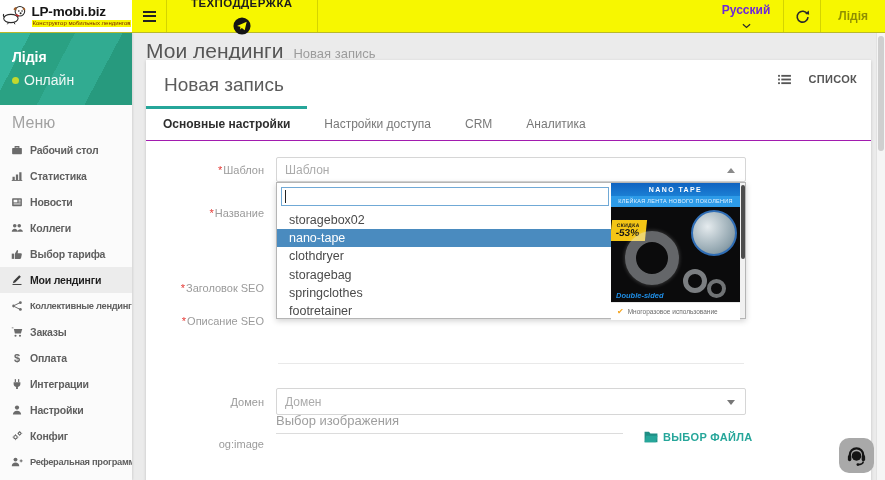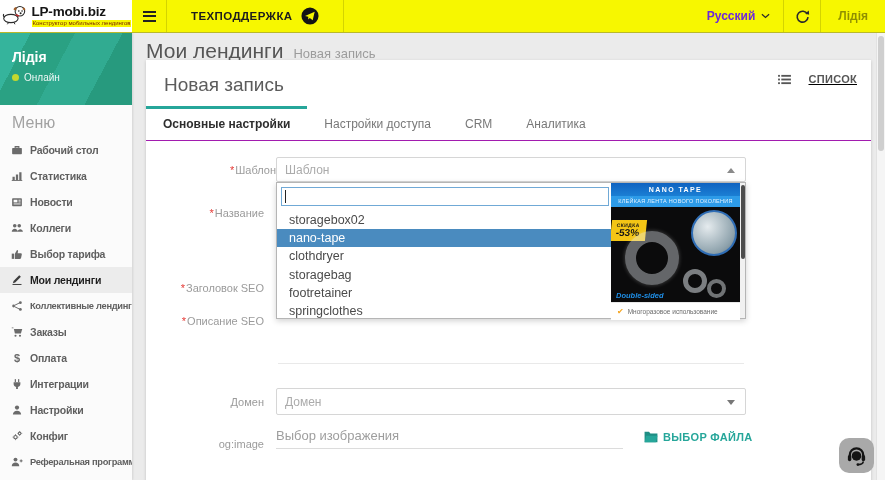--- a/index.html
+++ b/index.html
@@ -5,78 +5,78 @@
   * { margin:0; padding:0; box-sizing:border-box; }
   html,body { width:885px; height:480px; overflow:hidden; }
   body { position:relative; background:#ebebeb; font-family:"Liberation Sans", sans-serif; }
 
   
   .topbar { position:absolute; left:0; top:0; width:885px; height:33px; background:#f7f700; border-bottom:1px solid #b9b92a; display:flex; align-items:stretch; z-index:40; }
   .logo-box { width:132px; background:#fff; display:flex; align-items:center; justify-content:center; gap:4px; }
   .logo-text { display:flex; flex-direction:column; line-height:1.05; }
   .logo-title { font-size:13.5px; font-weight:bold; color:#151515; letter-spacing:-0.2px; }
   .logo-tagline { font-size:6px; color:#7a2500; background:#f7f700; padding:0 1px; margin-top:1px; white-space:nowrap; }
-  .tb-sect { display:flex; align-items:center; justify-content:center; }
+  .tb-sect { display:flex; align-items:center; justify-content:center;flex-direction:column; }
   .hamburger { width:35px; border-right:1px solid rgba(0,0,0,.14); cursor:pointer; flex-direction:column; gap:2.5px; }
   .hamburger i { display:block; width:13px; height:2px; background:#222; }
   .support { padding:0 24px; gap:8px; border-right:1px solid rgba(0,0,0,.14); cursor:pointer; }
   .support-label { font-size:11.5px; font-weight:bold; color:#1d1d1d; letter-spacing:.4px; }
   .tb-right { margin-left:auto; display:flex; align-items:stretch; }
   .lang { padding:0 13px; gap:6px; cursor:pointer; }
   .lang-label { font-size:12px; font-weight:bold; color:#6d28d9; }
   .refresh { width:38px; border-left:1px solid rgba(0,0,0,.14); border-right:1px solid rgba(0,0,0,.14); cursor:pointer; }
   .tb-user { padding:0 17px; font-size:12px; font-weight:bold; color:rgba(0,0,0,.42); cursor:pointer; }
 
   
   .sidebar { position:absolute; left:0; top:33px; width:132px; bottom:0; background:#fbfbfb; box-shadow:1px 0 2px rgba(0,0,0,.10); z-index:30; }
   .profile { height:72px; padding:16px 12px 0;
     background:linear-gradient(118deg,#35b49c 18%,#2aa183 18% 44%,#31ab91 44% 72%,#279a7e 72%); }
   .profile-name { color:#fff; font-size:14px; font-weight:bold; }
   .profile-status { display:flex; align-items:center; gap:5px; margin-top:7px; }
   .status-dot { width:7px; height:7px; border-radius:50%; background:#c3d82e; }
-  .status-label { font-size:10px; color:rgba(255,255,255,.92); }
+  .status-label { font-size:14px; color:rgba(255,255,255,.92); }
   .menu-label { padding:9px 12px 3px; font-size:16px; color:#a2a2a2; }
   .menu { margin-top:2px; }
   .menu-item { height:26px; display:flex; align-items:center; gap:6px; padding-left:10px; cursor:pointer; white-space:nowrap; overflow:hidden; }
   .menu-item span.lbl { font-size:10.5px; font-weight:bold; color:#5f5f5f; letter-spacing:-0.2px; }
   .menu-item.long span.lbl { font-size:9.3px; letter-spacing:-0.3px; }
   .menu-item.active { background:#ececec; }
   .menu-item.active span.lbl { color:#1f1f1f; }
   .mi { width:14px; height:14px; display:inline-flex; align-items:center; justify-content:center; flex:none; }
   .mi svg { width:12px; height:12px; }
   .glyph-ic { font-size:11px; font-weight:bold; color:#6b6b6b; }
 
   
   .page-header { position:absolute; left:146px; top:39px; display:flex; align-items:baseline; gap:10px; z-index:10; }
   .page-title { font-size:21px; color:#565656; }
   .page-crumb { font-size:13px; color:#9c9c9c; }
 
   .card { position:absolute; left:146px; right:14px; top:60px; height:440px; background:#fff; box-shadow:0 1px 3px rgba(0,0,0,.18); z-index:10; }
   .card-title { position:absolute; left:18px; top:14px; font-size:19px; color:#5c5c5c; }
-  .list-btn { position:absolute; right:14px; top:13px; display:flex; align-items:center; gap:18px; cursor:pointer;text-decoration:underline; }
+  .list-btn { position:absolute; right:14px; top:13px; display:flex; align-items:center; gap:18px; cursor:pointer; }
   .list-btn span { font-size:11px; font-weight:bold; color:#555; letter-spacing:.3px; }
 
   .tabs { position:absolute; left:0; right:0; top:46px; display:flex; border-bottom:1px solid #a21caf;text-align:center; }
   .tab { padding:8px 17px 9px; font-size:12px; color:#787878; border-top:3px solid transparent; cursor:pointer; }
   .tab.active { border-top-color:#26a69a; color:#2e2e2e; font-weight:bold; }
 
   .flabel { position:absolute; width:118px; left:0; text-align:right; font-size:11px; color:#9b9b9b; }
   .req { color:#e53935; margin-right:1px; }
-  .lb-template { top:104px;margin-left:12px; } .lb-name { top:147px; } .lb-seo-title { top:202px;margin-top:20px; }
+  .lb-template { top:104px; } .lb-name { top:147px; } .lb-seo-title { top:202px;margin-top:20px; }
   .lb-seo-desc { top:255px; } .lb-domain { top:336px; } .lb-ogimage { top:378px; }
 
   .select-box { position:absolute; left:130px; width:470px; background:#fff; border:1px solid #d6d6d6; border-radius:2px; font-size:12px; color:#ababab; padding-left:8px; cursor:pointer; }
   .sel-template { top:97px; height:25px; line-height:24px; }
   .sel-domain { top:328px; height:27px; line-height:26px; }
   .arrow-up { position:absolute; right:10px; top:10px; width:0; height:0; border-left:4px solid transparent; border-right:4px solid transparent; border-bottom:5px solid #8a8a8a; }
   .arrow-down { position:absolute; right:10px; top:11px; width:0; height:0; border-left:4px solid transparent; border-right:4px solid transparent; border-top:5px solid #777; }
 
   .ghost-line { position:absolute; left:132px; top:303px; width:466px; border-bottom:1px solid #e9e9e9; }
 
-  .og-input { position:absolute; left:130px; top:363px; width:347px; height:26px; border:none; border-bottom:1px solid #dcdcdc; background:transparent; font-size:13px; color:#444; font-family:"Liberation Sans",sans-serif; outline:none; }
+  .og-input { position:absolute; left:130px; top:348px; width:347px; height:26px; border:none; border-bottom:1px solid #dcdcdc; background:transparent; font-size:13px; color:#444; font-family:"Liberation Sans",sans-serif; outline:none; }
   .og-input::placeholder { color:#9e9e9e; }
   .file-btn { position:absolute; left:498px; top:371px; display:flex; align-items:center; gap:5px; cursor:pointer; }
   .file-btn span { font-size:11px; font-weight:bold; color:#26a69a; letter-spacing:.3px; }
 
   
   .dropdown { position:absolute; left:130px; top:122px; width:470px; height:137px; background:#fff; border:1px solid #b5b5b5; box-shadow:0 2px 6px rgba(0,0,0,.18); z-index:20; }
   .dd-search { position:absolute; left:4px; top:4px; width:328px; height:19px; border:1px solid #70a9d6; background:#fff; }
   .dd-caret { position:absolute; left:3px; top:2px; width:1px; height:13px; background:#222; }
   .dd-list { position:absolute; left:0; top:28px; width:336px; bottom:0; }
   .opt { height:18.2px; line-height:18.2px; padding-left:12px; font-size:12.5px; color:#4a4a4a; cursor:pointer; }
@@ -355,22 +355,22 @@
 
   <div class="dropdown">
     <div class="dd-search">
         <span class="dd-caret"></span>
       </div>
     <div class="dd-list">
       <div class="opt">storagebox02</div>
       <div class="opt hl">nano-tape</div>
       <div class="opt">clothdryer</div>
       <div class="opt">storagebag</div>
+      <div class="opt">springclothes</div>
       <div class="opt">footretainer</div>
-      <div class="opt">springclothes</div>
     </div>
 
     <div class="pv">
       <div class="pv-h1">NANO TAPE</div>
       <div class="pv-h2">КЛЕЙКАЯ ЛЕНТА НОВОГО ПОКОЛЕНИЯ</div>
       <div class="pv-body">
         <div class="pv-badge">
           <div class="pv-badge-l1">СКИДКА</div>
           <div class="pv-badge-l2">-53%</div>
         </div>

